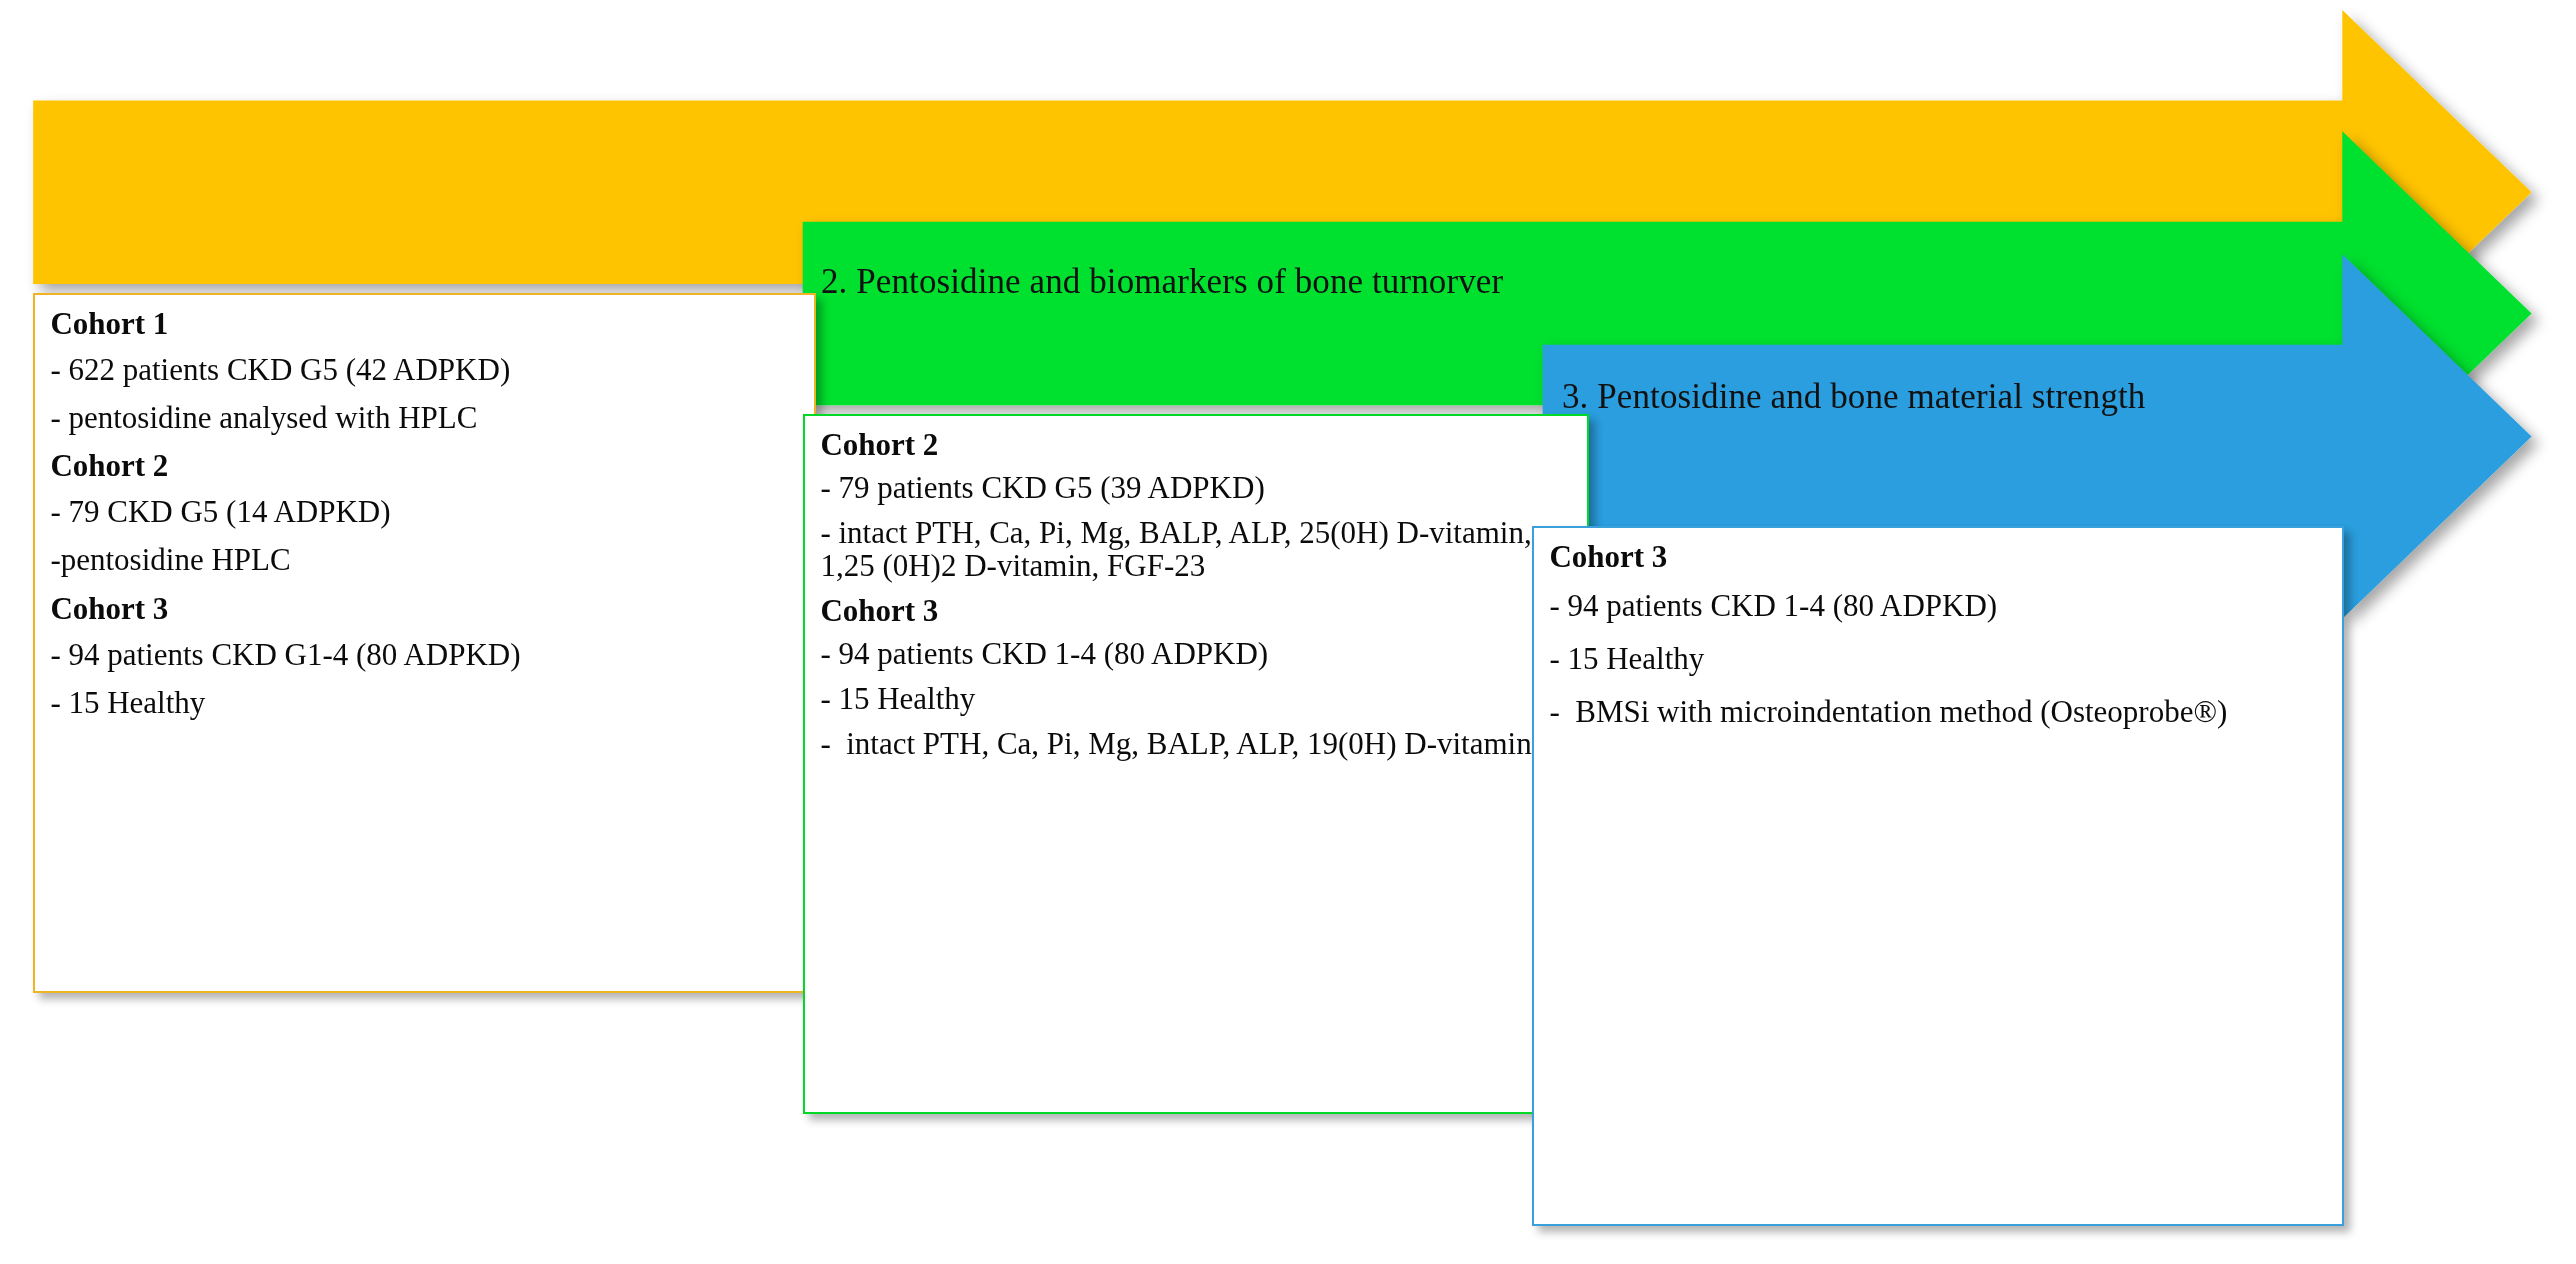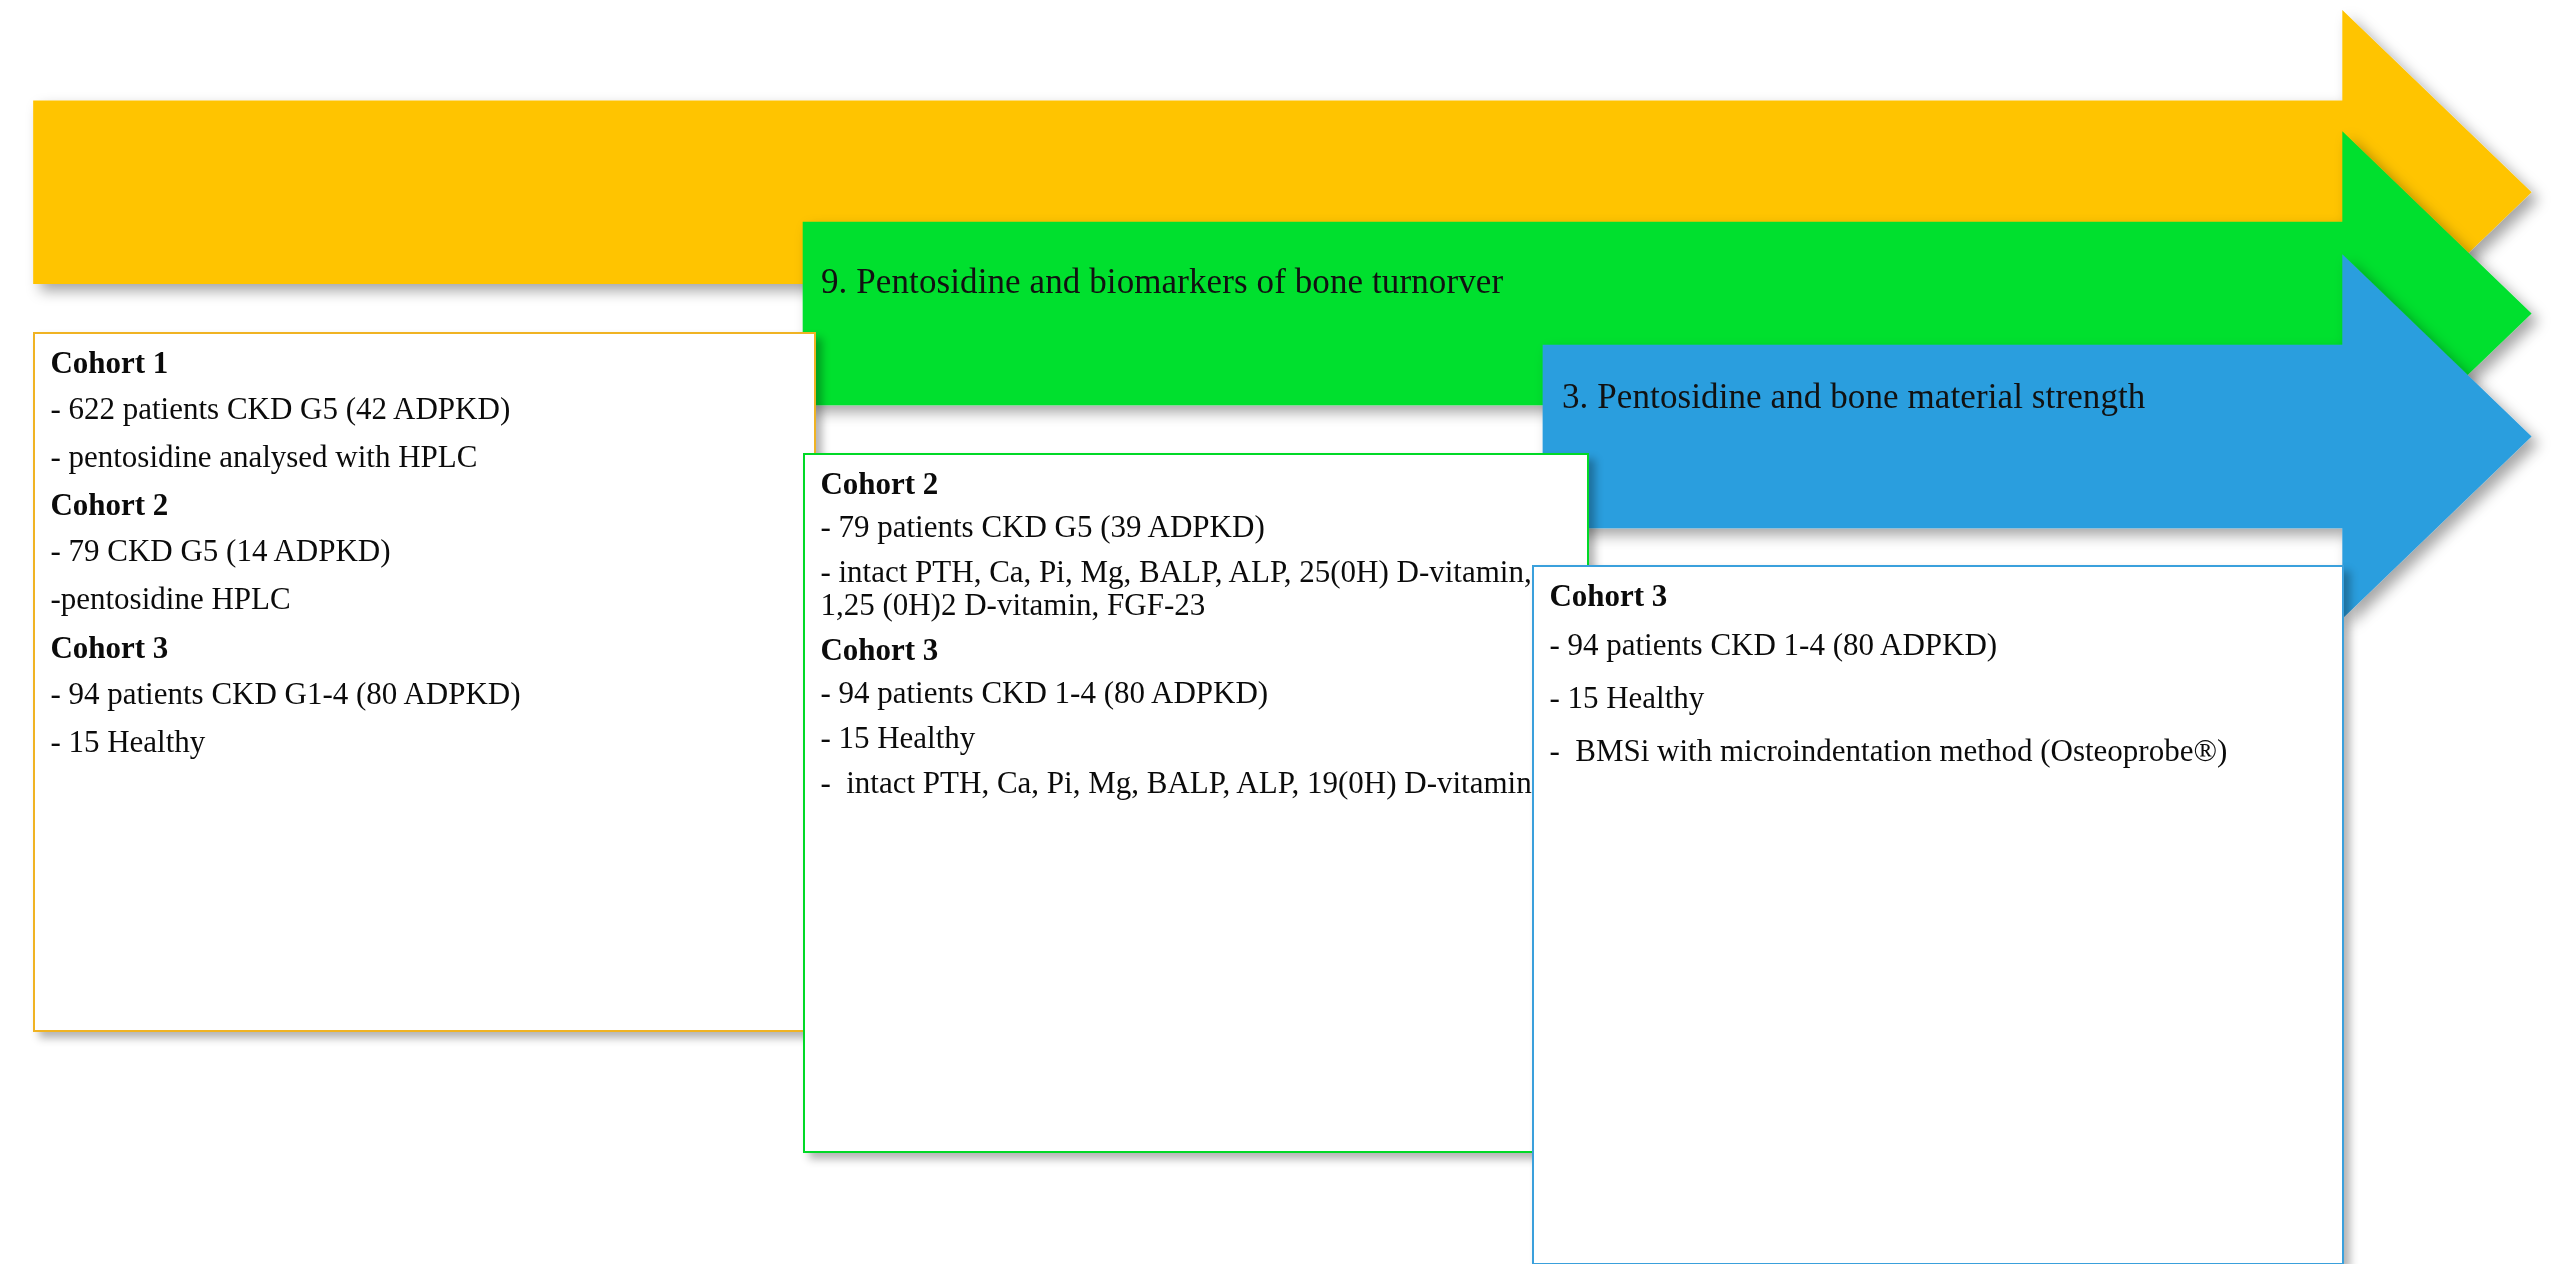--- a/index.html
+++ b/index.html
@@ -41,21 +41,20 @@
   #arrow-label-3 { left: 1562px; top: 378px; }
 
   
   .content-box {
     position: absolute;
     background: #ffffff;
     box-sizing: border-box;
     box-shadow: 6px 6px 8.3px rgba(0,0,0,0.30);
     padding: 13px 15.4px 10.6px 15.4px;
     overflow: hidden;
-    margin-top: 39px;
   }
   #box-1 {
     left: 33px;  top: 293px;
     width: 783px; height: 700px;
     border: 2.4px solid #F0B323;
   }
   #box-2 {
     left: 803px; top: 414px;
     width: 786px; height: 700px;
     border: 2.4px solid #00D926;
@@ -101,21 +100,21 @@
     </defs>
 
     <polygon filter="url(#dropshadow)" points="56,170 3960,170 3960,17 4280,325 3960,633 3960,480 56,480" fill="#FFC400"></polygon>
 
     <polygon filter="url(#dropshadow)" points="1357,375 3960,375 3960,222 4280,530 3960,838 3960,685 1357,685" fill="#04E02E"></polygon>
 
     <polygon filter="url(#dropshadow)" points="2608,583 3960,583 3960,430 4280,738 3960,1046 3960,893 2608,893" fill="#2B9EDE"></polygon>
   </svg>
 
 
-  <div class="arrow-label" id="arrow-label-2">9. Pentosidine and biomarkers of bone turnorver</div>
+  <div class="arrow-label" id="arrow-label-2">2. Pentosidine and biomarkers of bone turnorver</div>
 
   <div class="arrow-label" id="arrow-label-3">3. Pentosidine and bone material strength</div>
 
   <div class="content-box" id="box-1">
     <div class="box-lines">
       <div class="line heading">Cohort 1</div>
       <div class="line">- 622 patients CKD G5 (42 ADPKD)</div>
       <div class="line">- pentosidine analysed with HPLC</div>
       <div class="line heading">Cohort 2</div>
       <div class="line">- 79 CKD G5 (14 ADPKD)</div>

